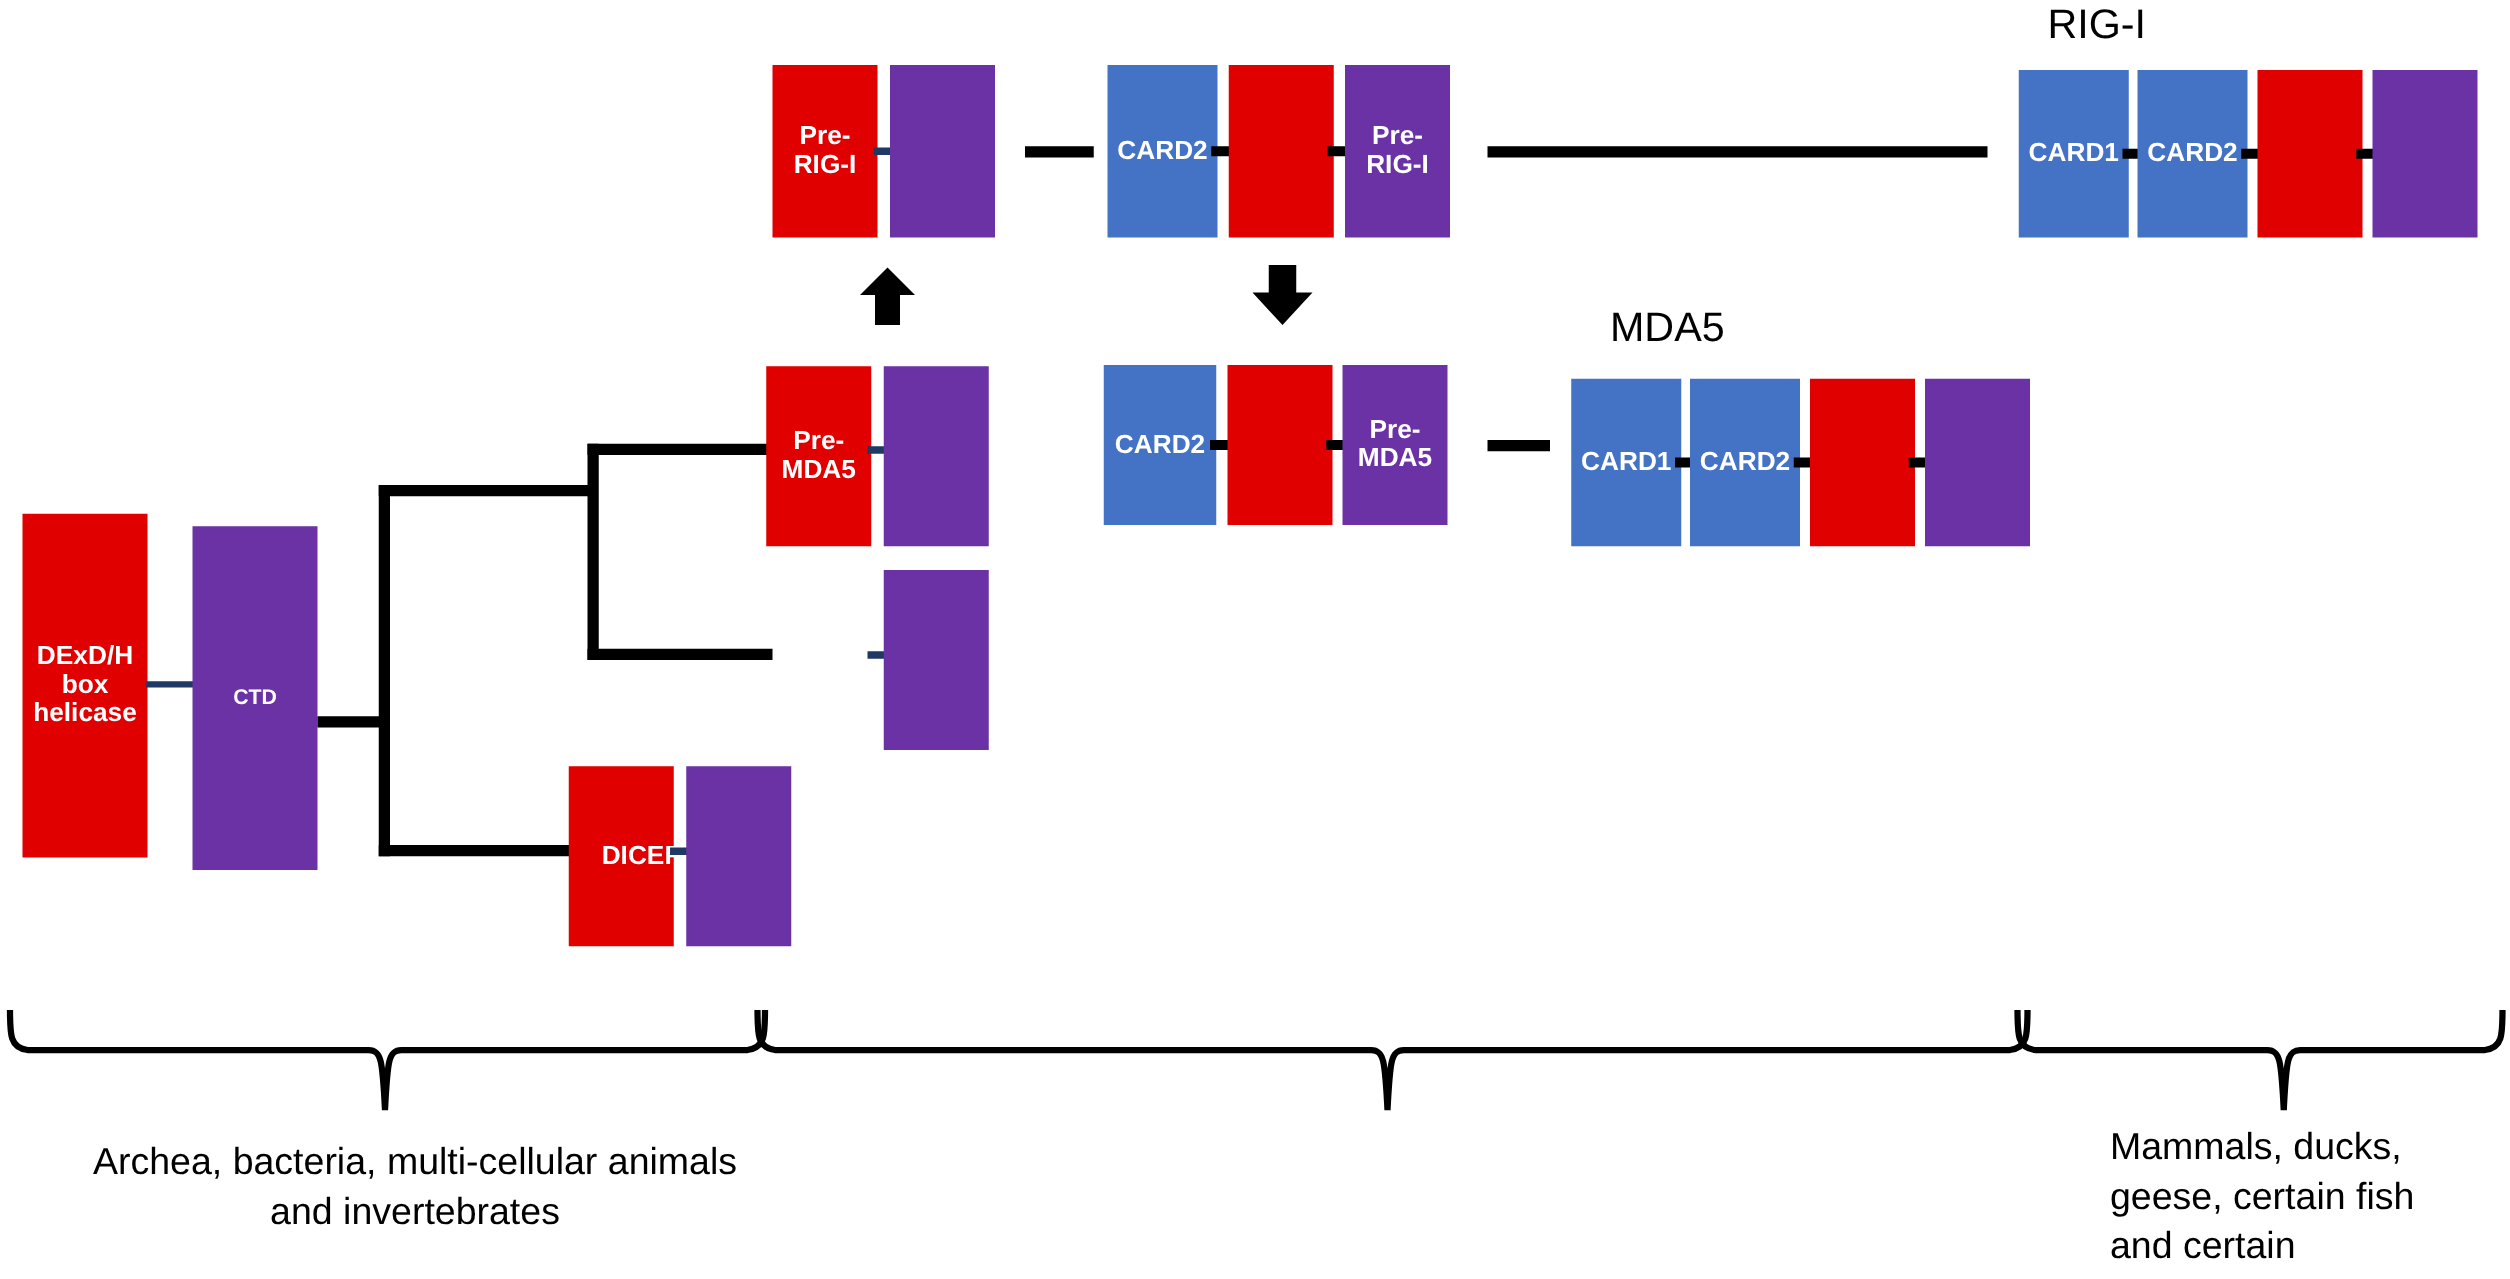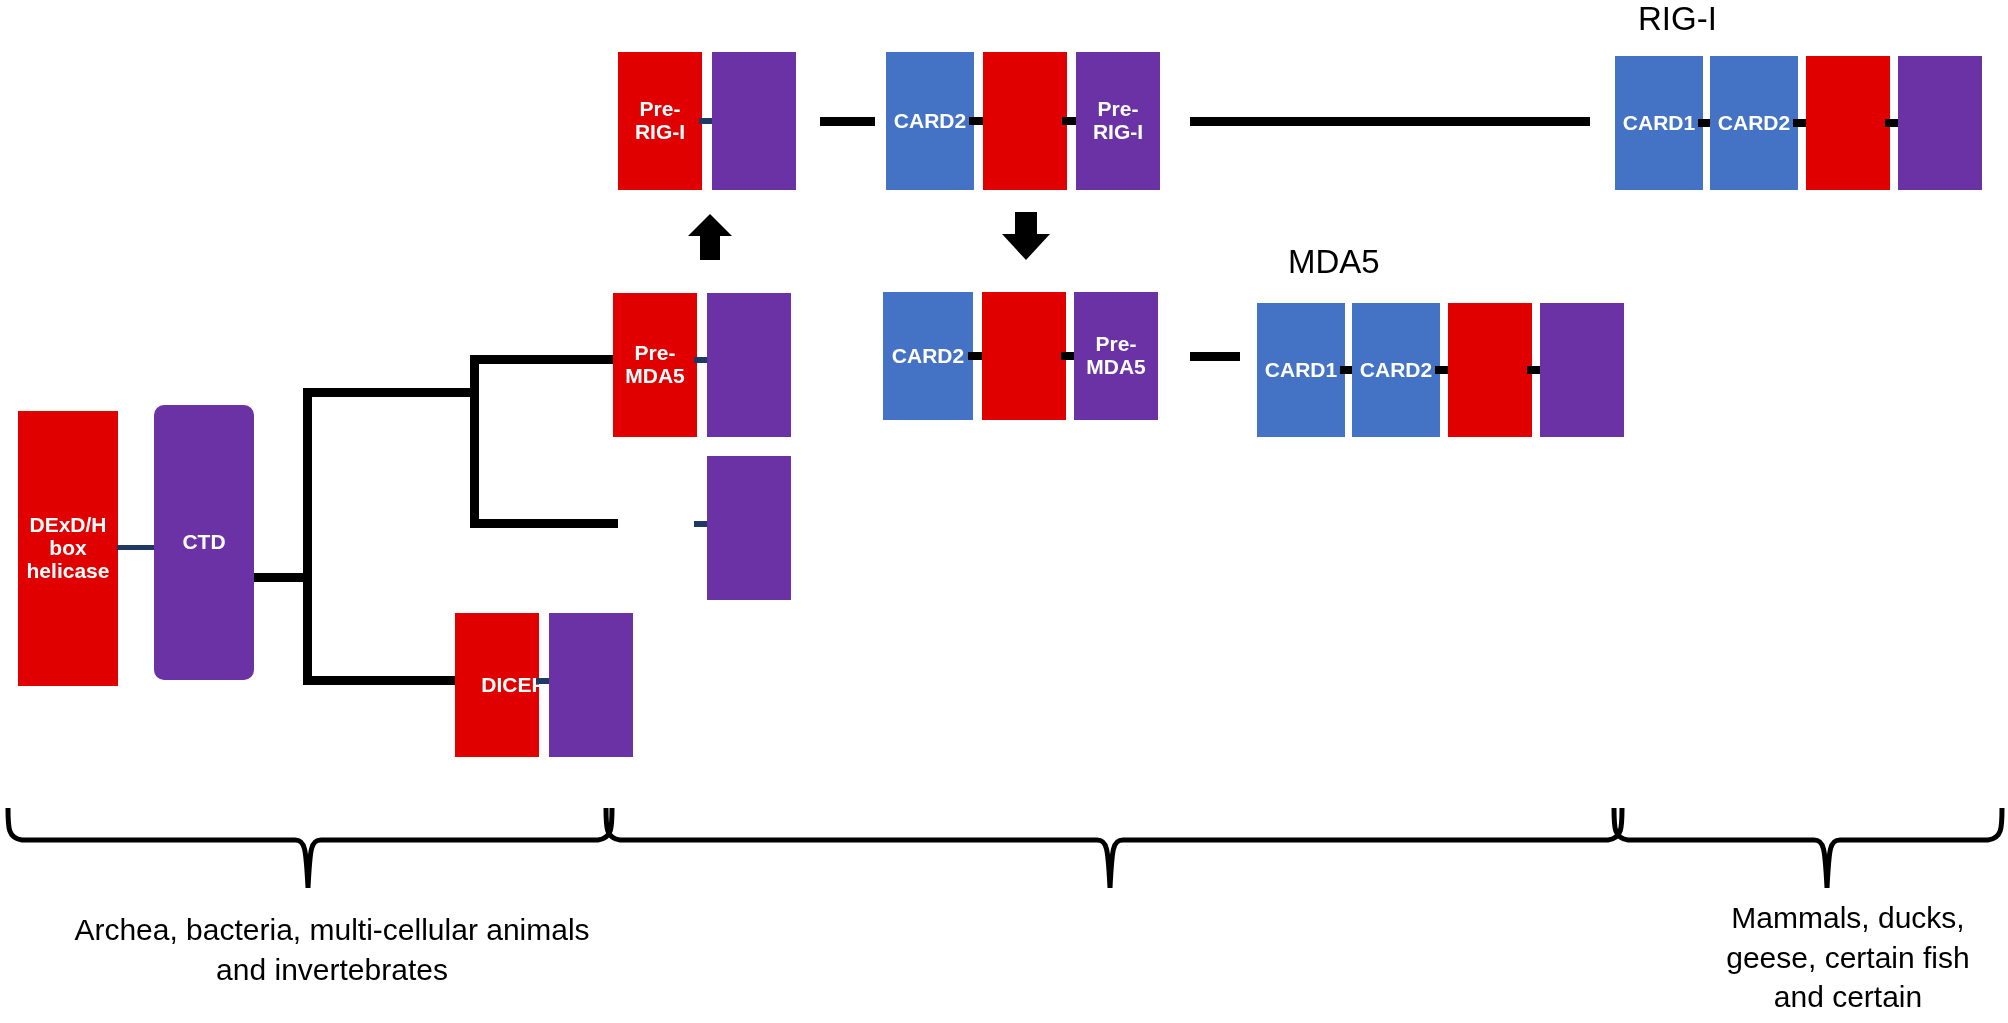--- a/index.html
+++ b/index.html
@@ -29,21 +29,21 @@
 <div id="stage">
 
   <div class="box red" style="left:18px;top:411px;width:100px;height:275px;font-size:21px;">
     <span class="lbl">
       <span>DExD/H</span><br>
       <span>box</span><br>
       <span>helicase</span>
     </span>
   </div>
   <div class="thinline" style="left:117px;top:545px;width:38px;height:5px;"></div>
-  <div class="box purple" style="left:154px;top:405px;width:100px;height:275px;font-size:21px;border-radius:10px;">
+  <div class="box purple" style="left:154px;top:421px;width:100px;height:275px;font-size:17px;">
     <span class="lbl">CTD</span>
   </div>
 
   <div class="hline" style="left:254px;top:573px;width:55px;height:9px;"></div>
 
   <div class="vline" style="left:303px;top:388px;width:9px;height:297px;"></div>
 
   <div class="hline" style="left:303px;top:388px;width:175px;height:9px;"></div>
 
   <div class="vline" style="left:470px;top:355px;width:9px;height:173px;"></div>
@@ -157,19 +157,19 @@
     <span>and invertebrates</span>
   </div>
 
   <svg class="brace" style="left:600px;top:800px;" width="1030" height="100" viewBox="0 0 1030 100">
     <path d="M6,8 C6,28 6,38 20,40 L497,40 C507,40 508,48 510,88 C512,48 513,40 523,40 L1008,40 C1022,38 1022,28 1022,8" fill="none" stroke="#000000" stroke-width="5"></path>
   </svg>
 
   <svg class="brace" style="left:1608px;top:800px;" width="400" height="100" viewBox="0 0 400 100">
     <path d="M6,8 C6,28 6,38 20,40 L206,40 C216,40 217,48 219,88 C221,48 222,40 232,40 L380,40 C394,38 394,28 394,8" fill="none" stroke="#000000" stroke-width="5"></path>
   </svg>
-  <div class="bracelbl" style="left:1688px;top:898px;width:320px;font-size:30px;text-align:center;">
+  <div class="bracelbl" style="left:1688px;top:898px;width:320px;font-size:30px;">
     <span>Mammals, ducks,</span><br>
     <span>geese, certain fish</span><br>
     <span>and certain</span>
   </div>
 
 </div>
 
 </body></html>

